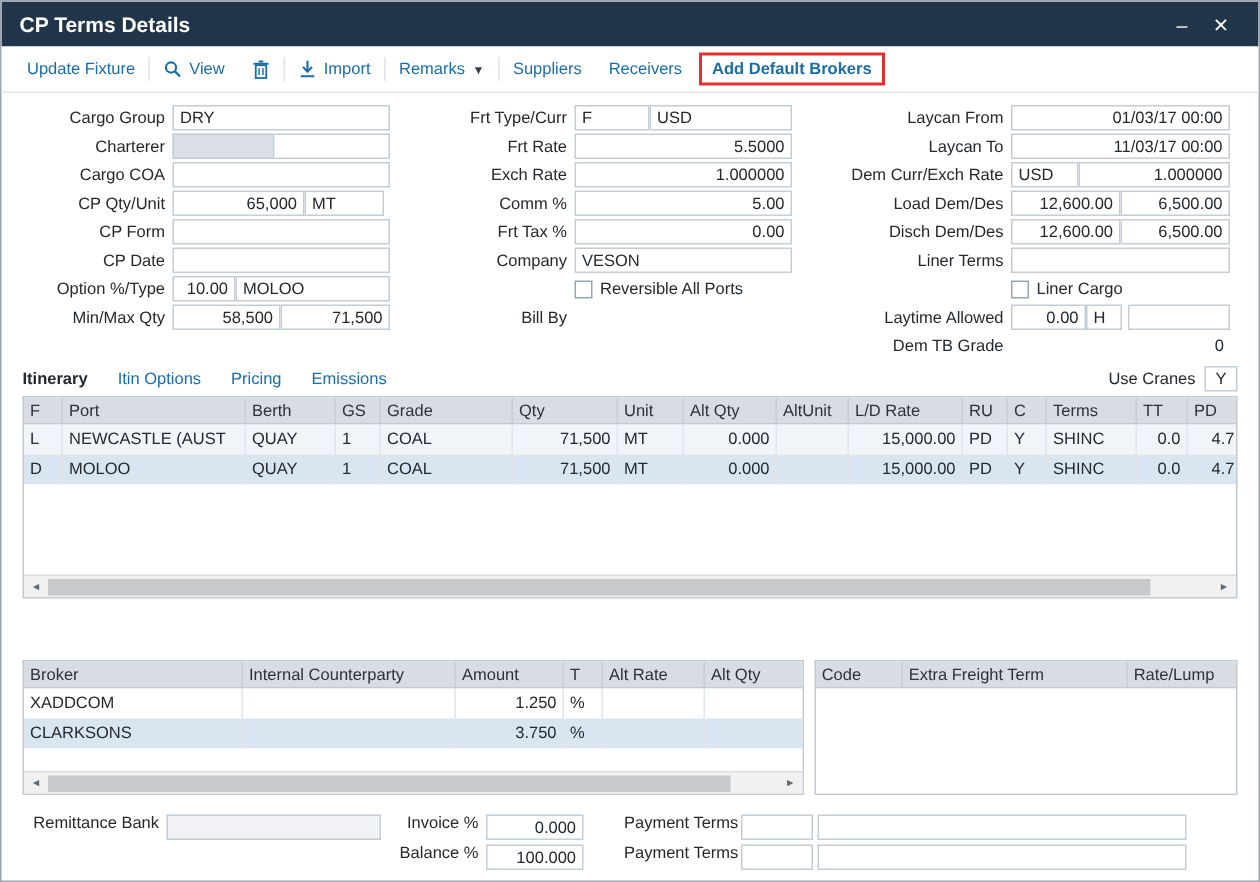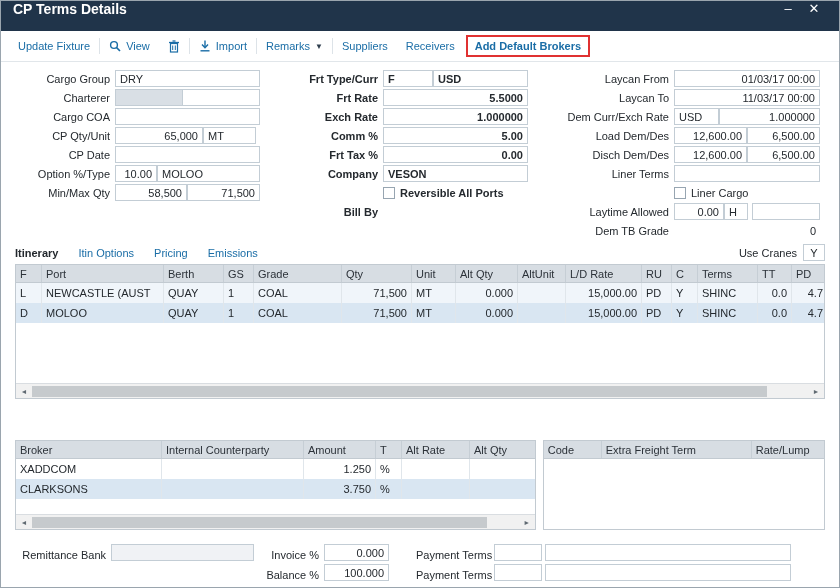--- a/index.html
+++ b/index.html
@@ -1,21 +1,21 @@
 <!DOCTYPE html>
 <html><head>
 <meta charset="utf-8">
 <style>
   * { margin:0; padding:0; box-sizing:border-box; }
   html,body { width:840px; height:588px; }
   body { font-family:"Liberation Sans", sans-serif; font-size:11px; color:#24292e; background:#eee; }
   .window { width:840px; height:588px; background:#fff; border:1px solid #9aa5ae; display:flex; flex-direction:column; overflow:hidden; }
 
   
-  .titlebar { height:30px; flex:0 0 auto; background:#20344a; color:#fff; display:flex; align-items:flex-start; padding:0 12px; }
+  .titlebar { height:30px; flex:0 0 auto; background:#20344a; color:#fff; display:flex; align-items:center; padding:0 12px; }
   .titlebar .title { font-size:14px; font-weight:bold; flex:1; }
   .win-btn { width:26px; text-align:center; font-size:13px; cursor:pointer; color:#fff; }
 
   
   .toolbar { height:31px; flex:0 0 auto; display:flex; align-items:center; padding:0 8px; border-bottom:1px solid #e1e6ea; background:#fff; }
   .tb-item { color:#1a6da6; padding:0 9px; display:flex; align-items:center; gap:5px; cursor:pointer; white-space:nowrap; }
   .tb-sep { width:1px; height:16px; background:#dde3e8; }
   .tb-highlight { border:2px solid #e03131; padding:3px 7px; margin-left:2px; font-weight:bold; }
   .caret { font-size:8px; color:#2f3e4e; }
   .tb-icon { display:inline-flex; }
@@ -28,21 +28,21 @@
   .fbox { border:1px solid #c3cdd5; height:17px; display:flex; align-items:center; padding:0 4px; background:#fff; overflow:hidden; white-space:nowrap; }
   .fbox.num { justify-content:flex-end; }
   .fbox.gray { background:#d9dfe5; }
   .cb { width:12px; height:12px; border:1px solid #97a5b1; background:#fff; display:inline-block; margin-right:5px; flex:0 0 auto; }
   .cbl { white-space:nowrap; }
   
   .c1 .flabel { width:100px; }
   .c2 .flabel { width:122px; }
   .c3 .flabel { width:145px; }
   .c1 { width:246px; }
-  .c2 { width:268px;font-weight:bold; }
+  .c2 { width:268px; }
   .c3 { width:292px; }
 
   
   .tabsbar { display:flex; align-items:center; padding:2px 14px 3px 14px; gap:20px; flex:0 0 auto; }
   .tab { color:#1a6da6; cursor:pointer; white-space:nowrap; }
   .tab.active { color:#23282d; font-weight:bold; }
   .use-cranes { margin-left:auto; display:flex; align-items:center; }
   .use-cranes .flabel { padding-right:6px; }
   .ybox { border:1px solid #c3cdd5; width:22px; height:17px; display:flex; align-items:center; justify-content:center; background:#fff; }
 
@@ -75,21 +75,21 @@
   .hs-thumb { height:11px; background:#c6cacd; cursor:pointer; }
 
   .midgap { height:41px; flex:0 0 auto; }
 
   .lower { display:flex; margin:0 14px; gap:7px; flex:0 0 auto; }
   .broker-grid { width:524px; height:90px; }
   .extra-grid { width:284px; height:90px; }
 
   
   .footer { margin:13px 14px 0 14px; flex:0 0 auto; }
-  .frow-f { display:flex; align-items:flex-end; height:18px; margin-bottom:2px; }
+  .frow-f { display:flex; align-items:flex-start; height:18px; margin-bottom:2px; }
   .fl { text-align:right; padding-right:5px; white-space:nowrap; }
   .lab-remit { width:96px; }
   .box-remit { width:143px; background:#f0f2f5; }
   .lab-pct { width:70px; }
   .box-pct { width:65px; }
   .lab-pay { width:78px; margin-left:27px; }
   .box-pay-s { width:48px; }
   .box-pay-l { width:246px; margin-left:3px; }
   .sp-remit { width:239px; }
 </style>
@@ -170,20 +170,24 @@
           <div class="fbox" style="width:77px;border-left:none"></div>
         </div>
       <div class="frow">
           <div class="flabel">Cargo COA</div>
           <div class="fbox" style="width:145px"></div>
         </div>
       <div class="frow">
           <div class="flabel">CP Qty/Unit</div>
           <div class="fbox num" style="width:88px">65,000</div>
           <div class="fbox" style="width:53px">MT</div>
+        </div>
+      <div class="frow">
+          <div class="flabel">CP Form</div>
+          <div class="fbox" style="width:145px"></div>
         </div>
       <div class="frow">
           <div class="flabel">CP Date</div>
           <div class="fbox" style="width:145px"></div>
         </div>
       <div class="frow">
           <div class="flabel">Option %/Type</div>
           <div class="fbox num" style="width:42px">10.00</div>
           <div class="fbox" style="width:103px">MOLOO</div>
         </div>

